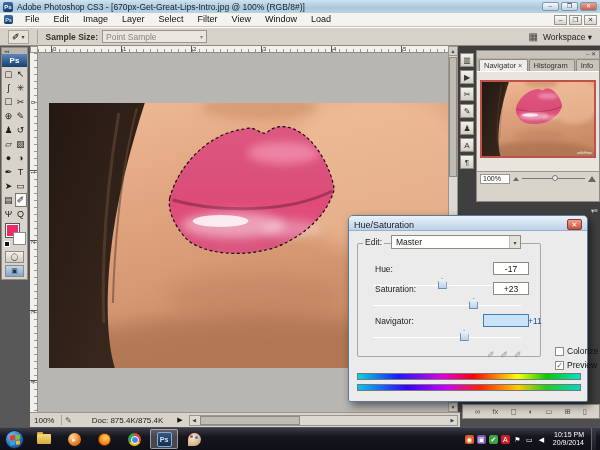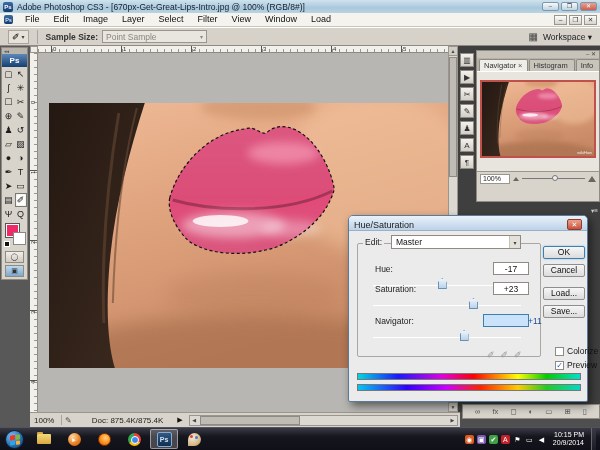--- a/index.html
+++ b/index.html
@@ -491,27 +491,20 @@
         </div>
 
         <div class="slider-row" style="top: 100px;">
           <span class="lbl">Navigator:</span>
           <span class="val selected">+11</span>
           <span class="track"></span>
           <span class="thumb t55"></span>
         </div>
       </div>
 
-    <div class="dlg-buttons">
-
-    <div class="dlg-btn default">OK</div>
-        <div class="dlg-btn">Cancel</div>
-        <div class="dlg-btn gap">Load...</div>
-        <div class="dlg-btn">Save...</div>
-      </div>
 
     <div class="droppers">
       <span class="dropper">✐</span>
       <span class="dropper">✐</span>
       <span class="dropper">✐</span>
     </div>
 
     <div class="chk-row" style="top:130px">
       <span class="chk"></span>
       <span class="chk-lbl">Colorize</span>

